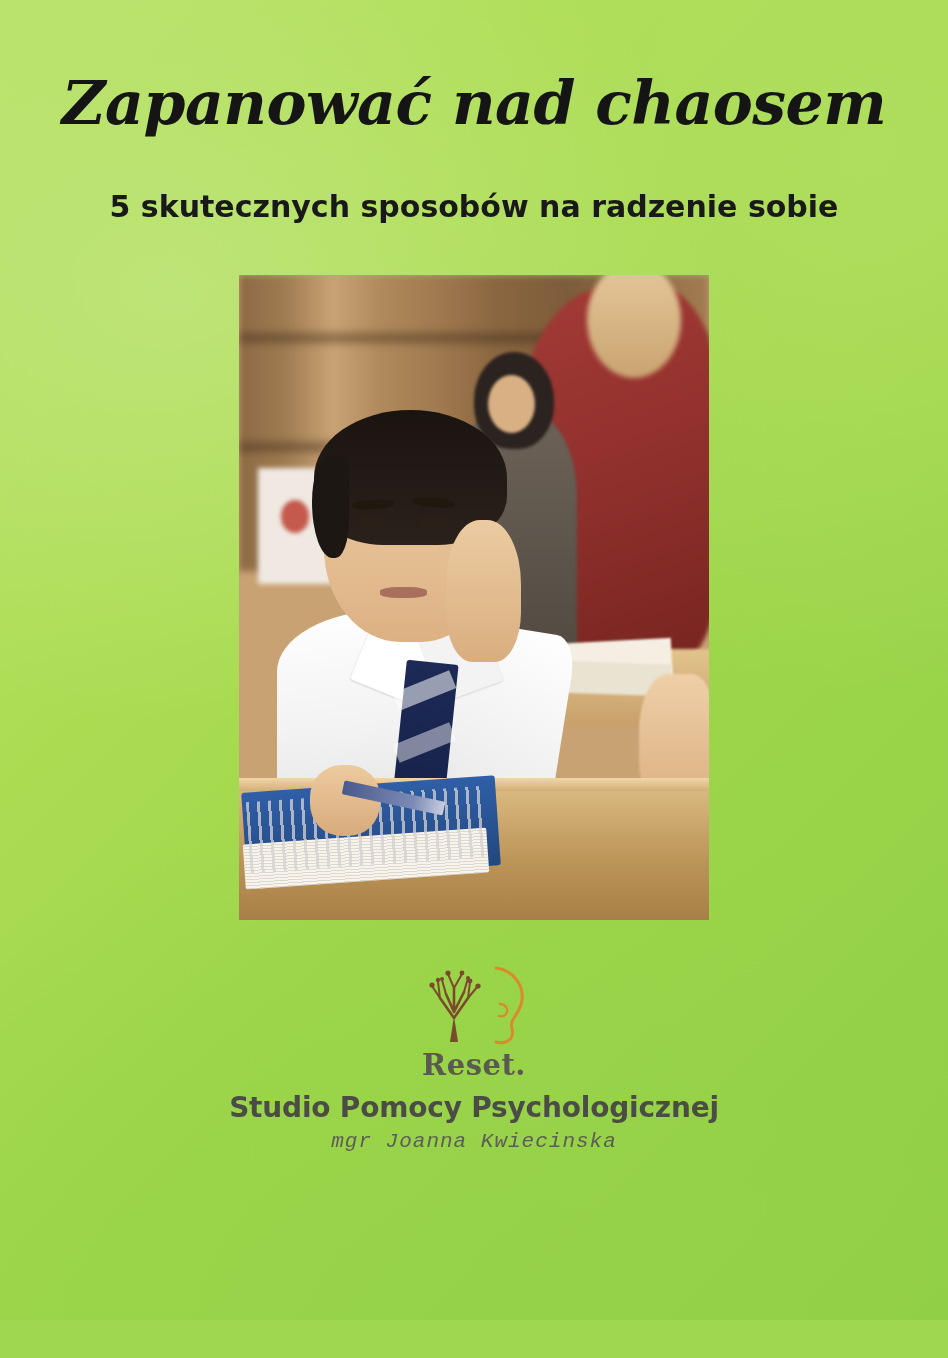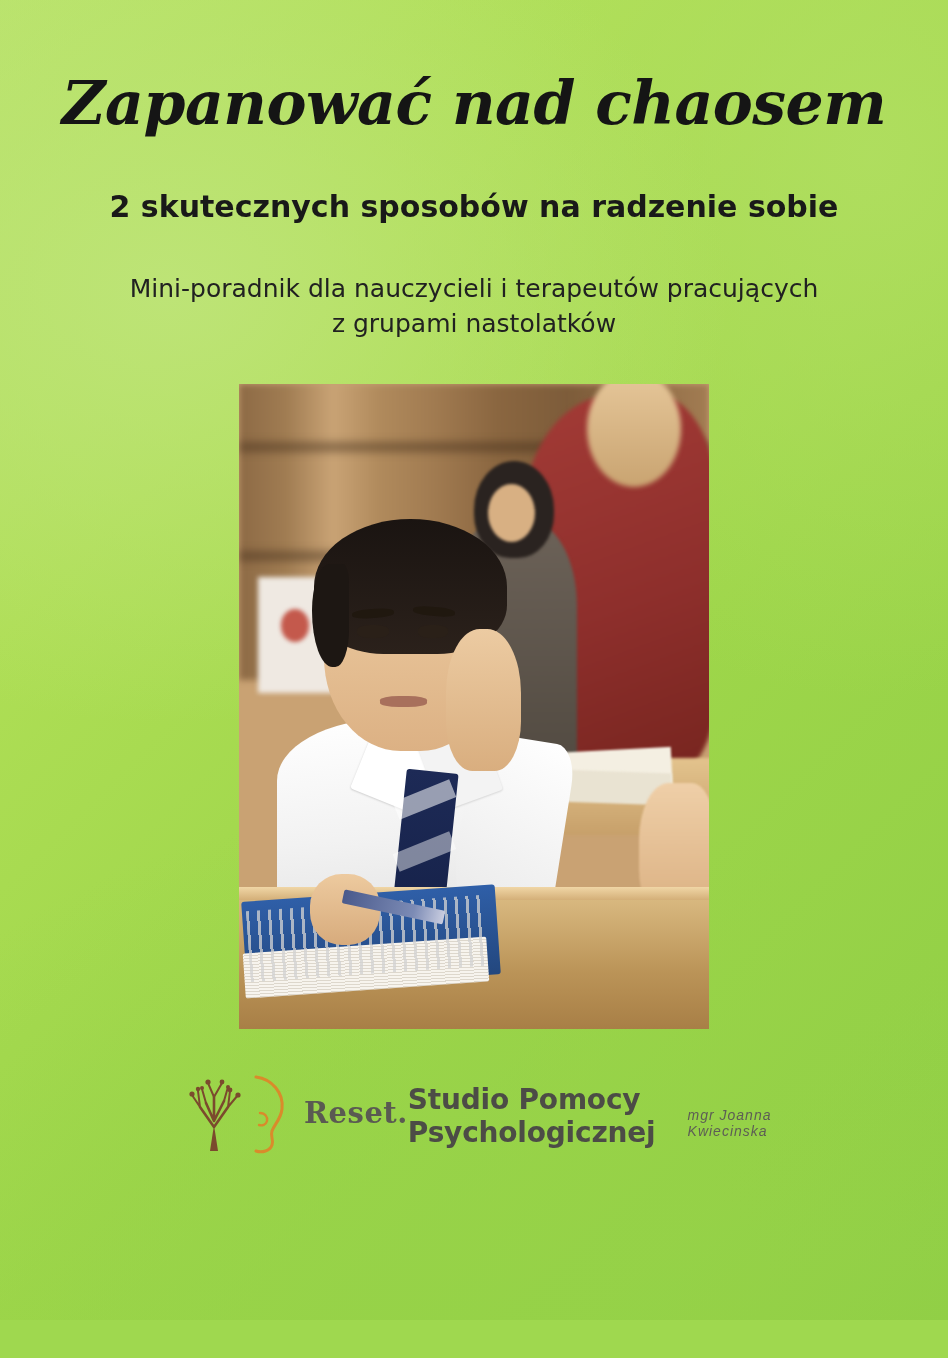--- a/index.html
+++ b/index.html
@@ -329,21 +329,21 @@
     background: #e9e3d2;
     transform: rotate(2deg);
     filter: blur(0.8px);
   }
 
   
   .logo-block {
     margin-top: 40px;
     width: 620px;
     display: flex;
-    flex-direction: row;
+    flex-direction: column;
     align-items: center;
   }
   .logo-mark {
     width: 140px;
     height: 86px;
     position: relative;
   }
   .brand-name {
     margin-top: 2px;
     font-family: "DejaVu Serif", "Liberation Serif", serif;
@@ -354,43 +354,39 @@
   }
   .brand-sub {
     margin-top: 9px;
     font-family: "DejaVu Sans", "Liberation Sans", sans-serif;
     font-weight: 700;
     font-size: 28px;
     color: #4c4c46;
     letter-spacing: -0.2px;
   }
   .brand-author {
-    margin-top: 22px;
-    font-family: Liberation Sans, sans-serif;
+    margin-top: 6px;
+    font-family: Liberation Mono, monospace;
     font-style: italic;
-    font-size: 14px;
+    font-size: 21px;
     color: #5d5d55;
     letter-spacing: 1px;
   }
 </style>
 </head>
 <body>
 
 <div class="page">
 
   <div class="title">Zapanować nad chaosem</div>
 
   <div class="subtitle">
-    <span class="line">2 skutecznych sposobów na radzenie sobie</span>
+    <span class="line">5 skutecznych sposobów na radzenie sobie</span>
   </div>
 
-  <div class="lead">
-    <span class="line">Mini-poradnik dla nauczycieli i terapeutów pracujących</span>
-    <span class="line">z grupami nastolatków</span>
-  </div>
 
   <div class="photo" aria-label="Znudzony uczeń w białej koszuli i granatowym krawacie siedzi przy ławce z zeszytem, w tle klasa i nauczycielka">
     <div class="scene">
       <div class="bg-top"></div>
       <div class="shelf-line shelf-1"></div>
       <div class="shelf-line shelf-2"></div>
       <div class="poster"></div>
       <div class="poster-mark"></div>
       <div class="adult"></div>
       <div class="adult-head"></div>

